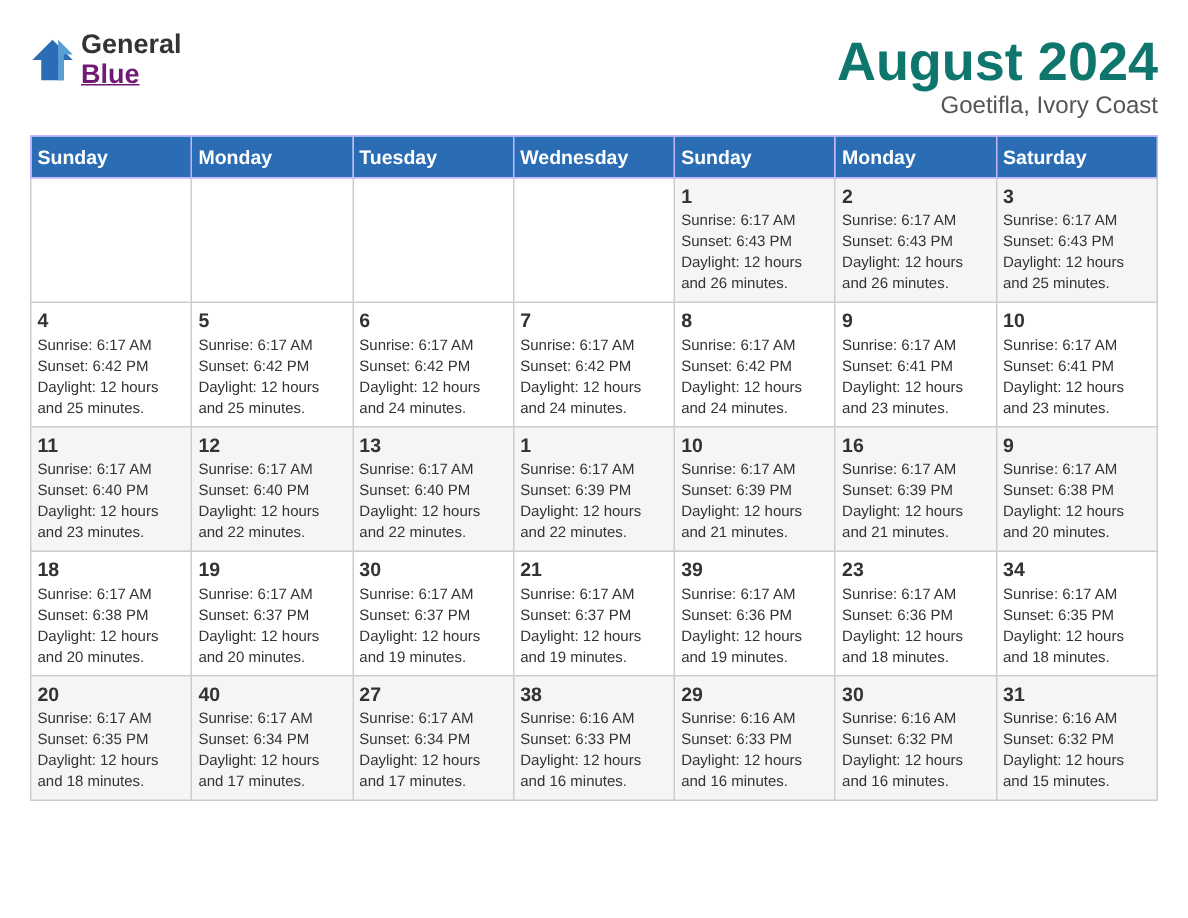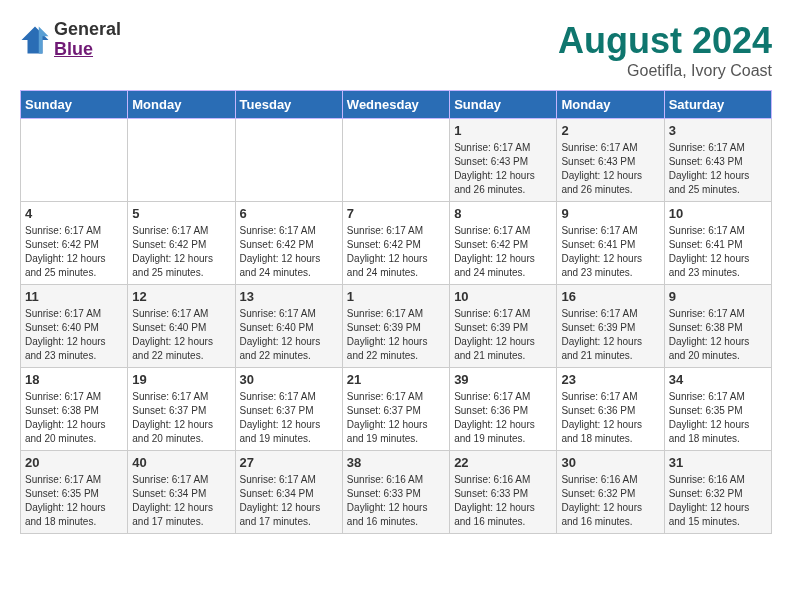--- a/index.html
+++ b/index.html
@@ -241,21 +241,21 @@
         </td>
         <td>
           <span class="day-number">27</span>
           <div class="day-info">Sunrise: 6:17 AM<br>Sunset: 6:34 PM<br>Daylight: 12 hours<br>and 17 minutes.</div>
         </td>
         <td>
           <span class="day-number">38</span>
           <div class="day-info">Sunrise: 6:16 AM<br>Sunset: 6:33 PM<br>Daylight: 12 hours<br>and 16 minutes.</div>
         </td>
         <td>
-          <span class="day-number">22</span>
+          <span class="day-number">29</span>
           <div class="day-info">Sunrise: 6:16 AM<br>Sunset: 6:33 PM<br>Daylight: 12 hours<br>and 16 minutes.</div>
         </td>
         <td>
           <span class="day-number">30</span>
           <div class="day-info">Sunrise: 6:16 AM<br>Sunset: 6:32 PM<br>Daylight: 12 hours<br>and 16 minutes.</div>
         </td>
         <td>
           <span class="day-number">31</span>
           <div class="day-info">Sunrise: 6:16 AM<br>Sunset: 6:32 PM<br>Daylight: 12 hours<br>and 15 minutes.</div>
         </td>

